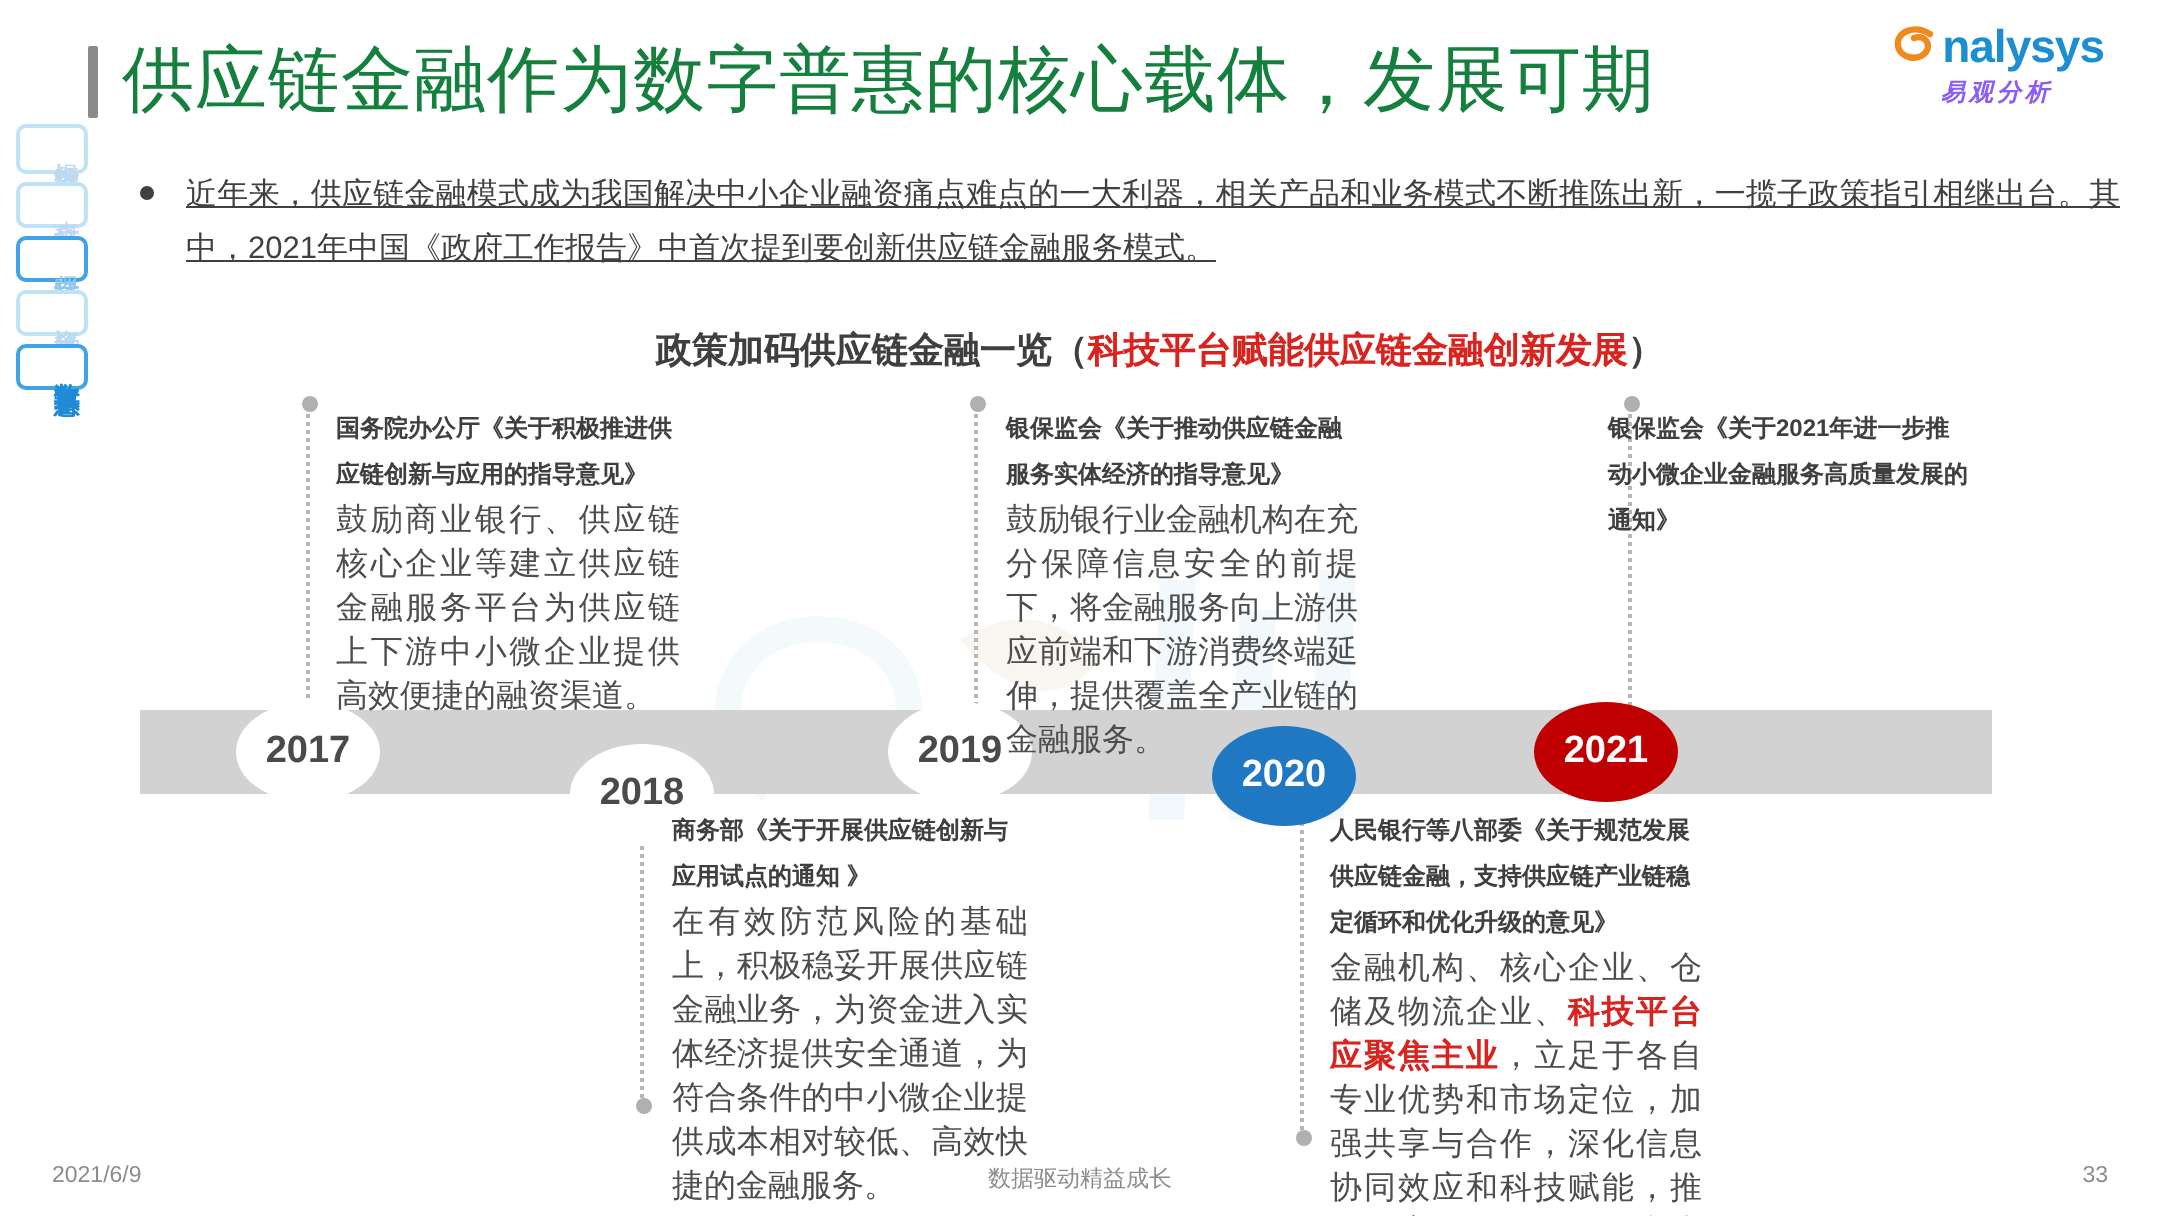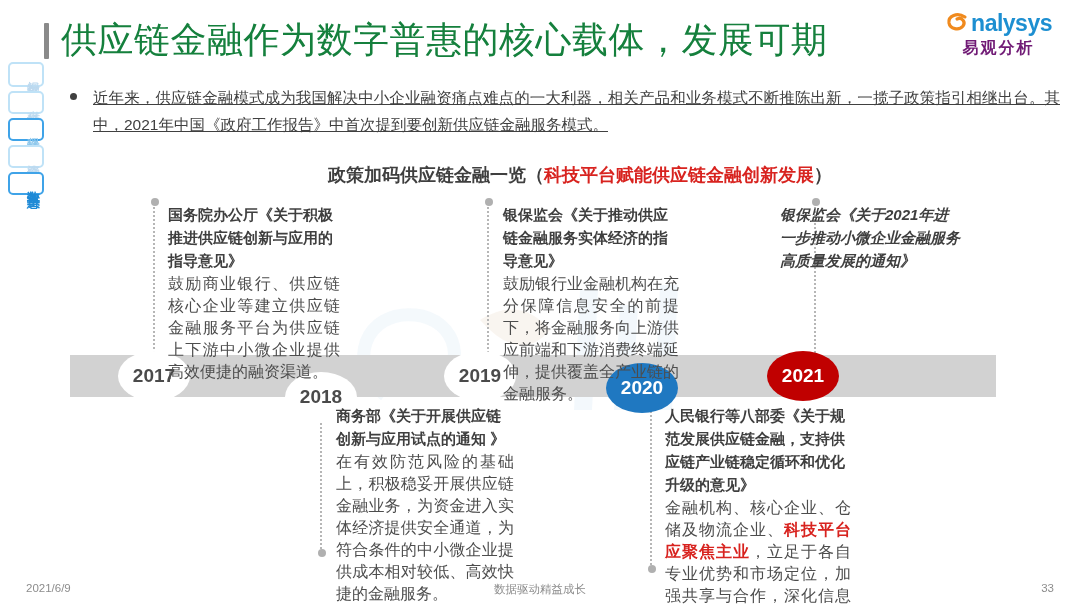--- a/index.html
+++ b/index.html
@@ -45,21 +45,21 @@
   #title{
     font-size:36px;color:#15803d;letter-spacing:.5px;white-space:nowrap;
   }
   
   #logo{position:absolute;right:28px;top:10px;text-align:center;z-index:5;}
   #logo-row{display:flex;align-items:center;justify-content:center;height:26px;}
   #logo-word{
     font-size:23px;color:#1d8fd1;letter-spacing:-.5px;font-weight:600;line-height:23px;
   }
   #logo-cn{
-    font-size:16px;color:#701a75;font-weight:bold;letter-spacing:2px;margin-top:2px;
+    font-size:12px;color:#8b5cf6;font-weight:bold;letter-spacing:2px;margin-top:2px;font-style:italic;
   }
   
   #bullet{
     position:absolute;left:70px;top:84px;width:990px;display:flex;z-index:5;
   }
   #bullet-dot{
     width:7px;height:7px;border-radius:50%;background:#404040;
     margin-top:9px;margin-right:16px;flex:0 0 auto;
   }
   #bullet-text{
@@ -87,21 +87,21 @@
   .node.red{background:#c00000;color:#ffffff;}
   
   .conn{position:absolute;width:2px;border-left:2px dotted #b6b6b6;z-index:3;}
   .conn .cap{
     position:absolute;left:-4px;width:8px;height:8px;border-radius:50%;
     background:#b0b0b0;
   }
   
   .card{position:absolute;z-index:5;}
   .card-h{
-    font-size:15px;font-weight:bold;color:#3f3f3f;line-height:23px;
+    font-size:12px;font-weight:bold;color:#3f3f3f;line-height:23px;
   }
   .card-b{
     font-size:16px;color:#4d4d4d;line-height:22px;margin-top:1px;text-align:justify;
   }
   .card-b .hl{color:#d8231f;font-weight:bold;}
   
   #footer{
     position:absolute;left:0;bottom:10px;width:1080px;height:16px;z-index:5;
     font-size:11.5px;color:#8c8c8c;
   }
@@ -196,21 +196,21 @@
 <div class="card" style="left:168px;top:203px;width:172px;">
   <div class="card-h">国务院办公厅《关于积极推进供应链创新与应用的指导意见》</div>
   <div class="card-b">鼓励商业银行、供应链核心企业等建立供应链金融服务平台为供应链上下游中小微企业提供高效便捷的融资渠道。</div>
 </div>
 
 <div class="card" style="left:503px;top:203px;width:176px;">
   <div class="card-h">银保监会《关于推动供应链金融服务实体经济的指导意见》</div>
   <div class="card-b">鼓励银行业金融机构在充分保障信息安全的前提下，将金融服务向上游供应前端和下游消费终端延伸，提供覆盖全产业链的金融服务。</div>
 </div>
 
-<div class="card" style="left:780px;top:203px;width:182px;font-style:italic;">
+<div class="card" style="left:804px;top:203px;width:182px;">
   <div class="card-h">银保监会《关于2021年进一步推动小微企业金融服务高质量发展的通知》</div>
 </div>
 
 <div class="card" style="left:336px;top:404px;width:178px;">
   <div class="card-h">商务部《关于开展供应链创新与应用试点的通知 》</div>
   <div class="card-b">在有效防范风险的基础上，积极稳妥开展供应链金融业务，为资金进入实体经济提供安全通道，为符合条件的中小微企业提供成本相对较低、高效快捷的金融服务。</div>
 </div>
 
 <div class="card" style="left:665px;top:404px;width:186px;">
   <div class="card-h">人民银行等八部委《关于规范发展供应链金融，支持供应链产业链稳定循环和优化升级的意见》</div>

